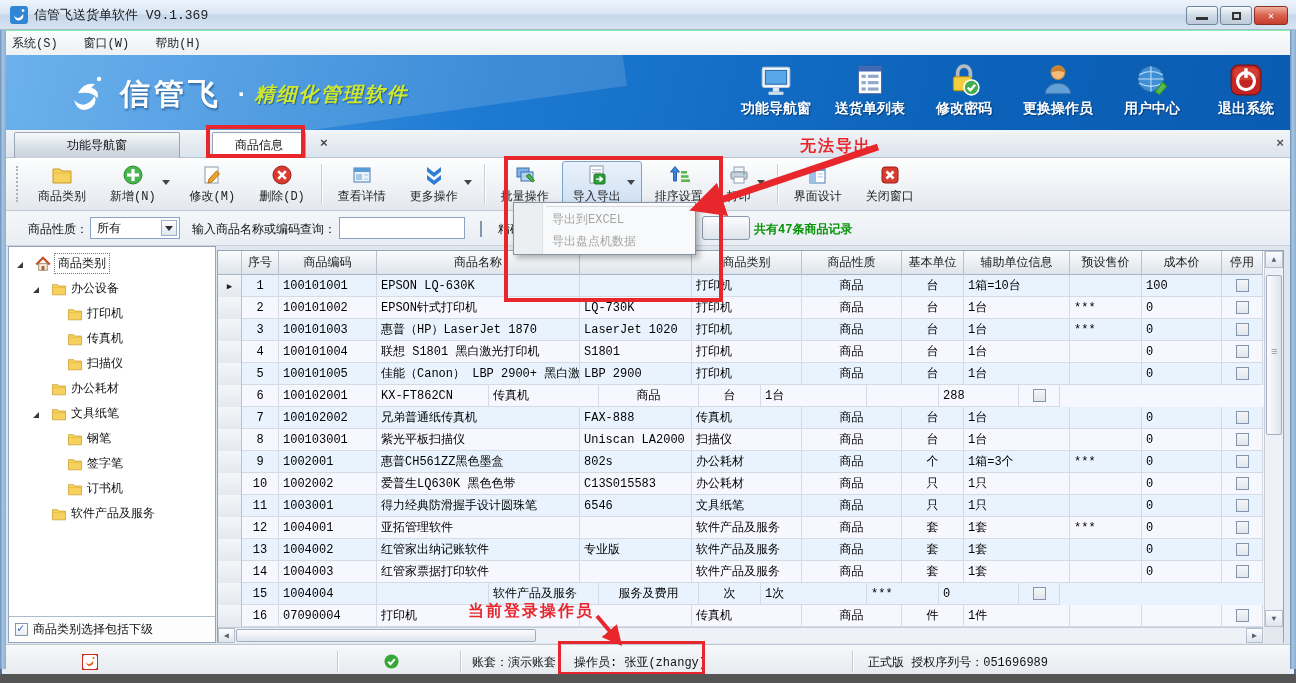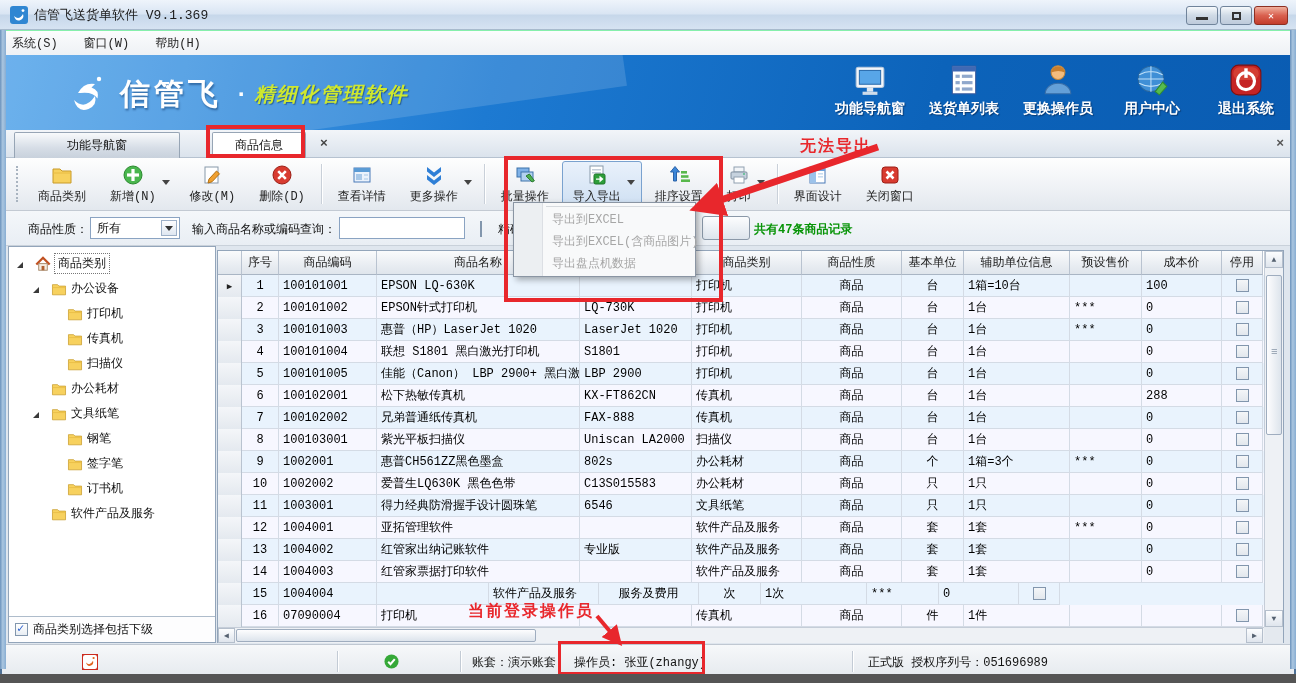--- a/index.html
+++ b/index.html
@@ -190,20 +190,31 @@
               <rect x="14" y="17" width="10" height="3" fill="#90a8cc"></rect>
               <rect x="8" y="23" width="4" height="3" fill="#90a8cc"></rect>
               <rect x="14" y="23" width="10" height="3" fill="#90a8cc"></rect>
             </svg>
           </span>
           <span class="qlabel">送货单列表</span>
         </div>
         <div class="qbtn">
           <span style="display: inline-flex; width: 34px; height: 34px;">
             <svg viewBox="0 0 32 32">
+              <path d="M10 14 v-5 a6 6 0 0 1 12 0 v5" fill="none" stroke="#b4bac2" stroke-width="3.5"></path>
+              <rect x="6" y="13" width="17" height="13" rx="2" fill="#f2cd3c" stroke="#c1940f"></rect>
+              <circle cx="23" cy="23" r="7" fill="#3fae49" stroke="#fff" stroke-width="1.5"></circle>
+              <path d="M19.5 23 l2.5 2.6 l4.5-5.2" stroke="#fff" stroke-width="2.2" fill="none"></path>
+            </svg>
+          </span>
+          <span class="qlabel">修改密码</span>
+        </div>
+        <div class="qbtn">
+          <span style="display: inline-flex; width: 34px; height: 34px;">
+            <svg viewBox="0 0 32 32">
               <circle cx="16" cy="9" r="6.5" fill="#f2bc7e" stroke="#c8893a"></circle>
               <path d="M16 3 a6.5 6.5 0 0 1 6.5 6 q-6-3-13 0 a6.5 6.5 0 0 1 6.5-6" fill="#c87f2e"></path>
               <path d="M4 29 a12 10 0 0 1 24 0 z" fill="#64a0d8" stroke="#3a6fa8"></path>
             </svg>
           </span>
           <span class="qlabel">更换操作员</span>
         </div>
         <div class="qbtn">
           <span style="display: inline-flex; width: 34px; height: 34px;">
             <svg viewBox="0 0 32 32">
@@ -544,21 +555,21 @@
             <div class="td" style="width: 72px;">***</div>
             <div class="td" style="width: 80px;">0</div>
             <div class="td c" style="width: 41px;">
               <span class="cb" style="background: linear-gradient(rgb(244, 246, 248), rgb(226, 231, 237));"></span>
             </div>
           </div>
           <div class="trowt" style="background: rgb(233, 243, 253);">
             <div class="rowind" style="width: 24px;"></div>
             <div class="td c" style="width: 37px;">3</div>
             <div class="td" style="width: 98px;">100101003</div>
-            <div class="td" style="width: 203px;">惠普（HP）LaserJet 1020</div>
+            <div class="td" style="width: 203px;">惠普（HP）LaserJet 1870</div>
             <div class="td" style="width: 112px;">LaserJet 1020</div>
             <div class="td" style="width: 110px;">打印机</div>
             <div class="td c" style="width: 100px;">商品</div>
             <div class="td c" style="width: 62px;">台</div>
             <div class="td" style="width: 106px;">1台</div>
             <div class="td" style="width: 72px;">***</div>
             <div class="td" style="width: 80px;">0</div>
             <div class="td c" style="width: 41px;">
               <span class="cb" style="background: linear-gradient(rgb(244, 246, 248), rgb(226, 231, 237));"></span>
             </div>
@@ -592,21 +603,20 @@
             <div class="td" style="width: 72px;"></div>
             <div class="td" style="width: 80px;">0</div>
             <div class="td c" style="width: 41px;">
               <span class="cb" style="background: linear-gradient(rgb(244, 246, 248), rgb(226, 231, 237));"></span>
             </div>
           </div>
           <div class="trowt" style="background: rgb(247, 247, 255);">
             <div class="rowind" style="width: 24px;"></div>
             <div class="td c" style="width: 37px;">6</div>
             <div class="td" style="width: 98px;">100102001</div>
-            <div class="td" style="width: 203px;">松下热敏传真机</div>
             <div class="td" style="width: 112px;">KX-FT862CN</div>
             <div class="td" style="width: 110px;">传真机</div>
             <div class="td c" style="width: 100px;">商品</div>
             <div class="td c" style="width: 62px;">台</div>
             <div class="td" style="width: 106px;">1台</div>
             <div class="td" style="width: 72px;"></div>
             <div class="td" style="width: 80px;">288</div>
             <div class="td c" style="width: 41px;">
               <span class="cb" style="background: linear-gradient(rgb(244, 246, 248), rgb(226, 231, 237));"></span>
             </div>
@@ -819,21 +829,20 @@
       </div>
 
   </div>
   <div class="bluestrip"></div>
   <div class="edge" style="left:0;"></div>
   <div class="edge" style="right:0;"></div>
 
   <div class="ctxmenu" id="ctxmenu">
       <div class="msep"></div>
       <div class="mitem disabled">导出到EXCEL</div>
-      <div class="mitem disabled">导出到EXCEL(含商品图片)</div>
       <div class="mitem disabled">导出盘点机数据</div>
     </div>
 
   <div class="redbox" style="left:206px;top:125px;width:99px;height:33px;"></div>
   <div class="redbox" style="left:504px;top:156px;width:219px;height:146px;"></div>
   <div class="redbox" style="left:558px;top:641px;width:147px;height:34px;border-width:3px;"></div>
   <div class="redtext" style="left:800px;top:136px;">无法导出</div>
   <div class="redtext" style="left:468px;top:601px;">当前登录操作员</div>
   <svg class="arrowlayer">
     <defs>

